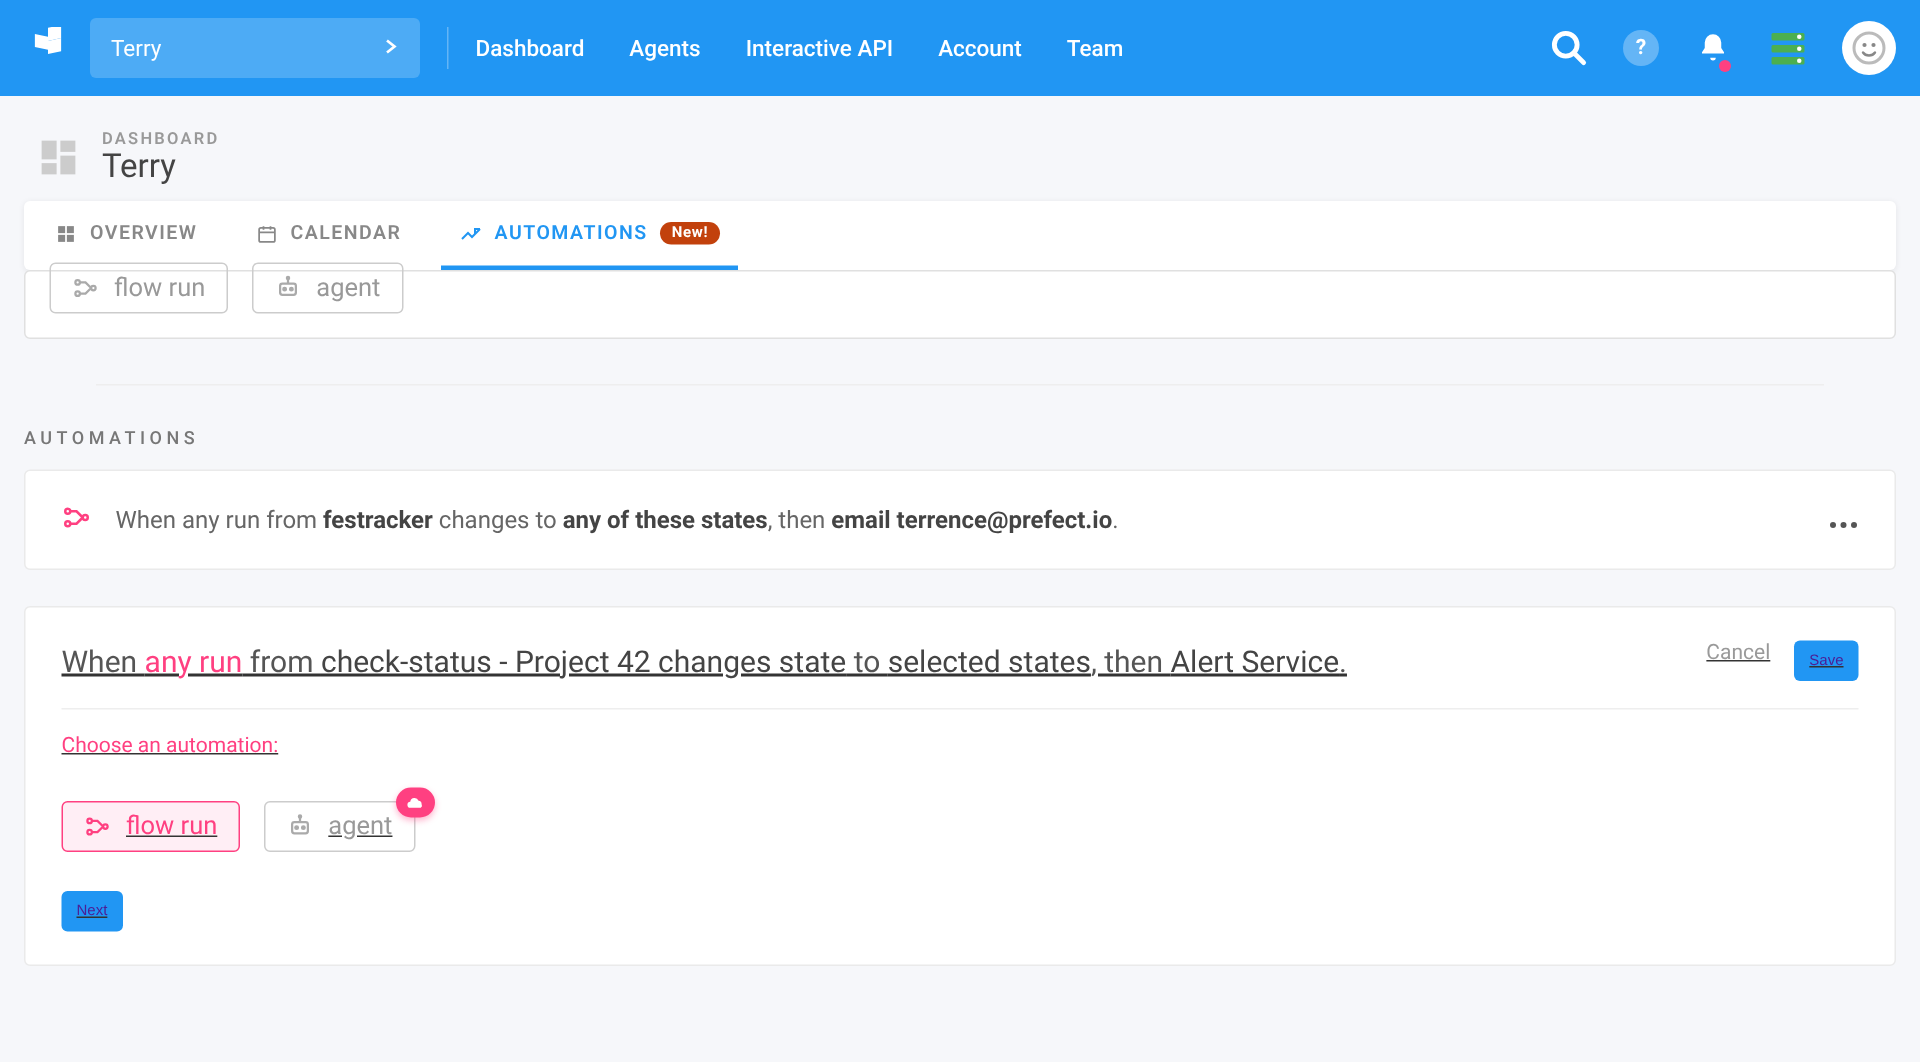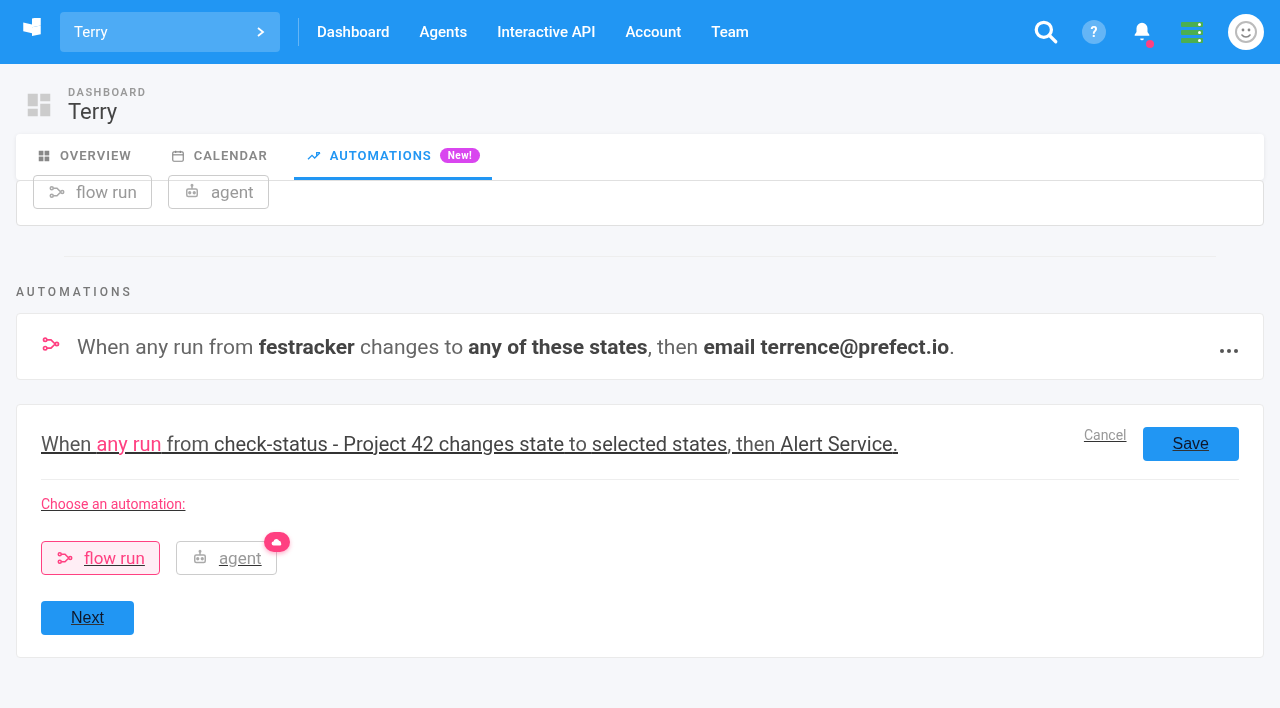--- a/index.html
+++ b/index.html
@@ -114,21 +114,21 @@
     .tab {
       display:flex; align-items:center; gap:8px;
       padding: 0 12px;
       font-size:13px; letter-spacing:1px; font-weight:600;
       color:#888; cursor:pointer;
       border-bottom: 3px solid transparent;
     }
     .tab.active { color:#2196f3; border-bottom-color:#2196f3; }
     .tab .icn { width:16px; height:16px; display:flex; align-items:center; justify-content:center; }
     .badge-new {
-      background:#d946ef; color:#fff; font-size:10px; font-weight:700;
+      background:#c2410c; color:#fff; font-size:10px; font-weight:700;
       padding:2px 8px; border-radius:10px; letter-spacing:0.5px;
     }
 
     .content { padding: 0 16px; }
     .partial-card {
       background:#fff; border:1px solid #e0e0e0; border-radius:4px;
       margin-bottom: 30px;
       padding: 0 16px 16px 16px;
     }
     .chip-row { display:flex; gap:16px; }
@@ -154,21 +154,21 @@
     }
 
     .automation-row {
       background:#fff; border:1px solid #eaeaea; border-radius:4px;
       padding: 20px 24px;
       display:flex; align-items:center; justify-content:space-between;
       margin-bottom: 24px;
     }
     .automation-row .left {
       display:flex; align-items:center; gap:16px;
-      font-size:21px; color:#666;
+      font-size:16px; color:#666;
     }
     .automation-row .route-icon { color:#ff4081; }
     .automation-row strong { color:#444; font-weight:700; }
     .dots { color:#666; font-size:22px; letter-spacing:2px; cursor:pointer; }
 
     .builder-card {
       background:#fff; border:1px solid #eaeaea; border-radius:4px;
       padding: 22px 24px;
       text-decoration: underline;
     }
@@ -177,22 +177,22 @@
       padding-bottom: 18px;
     }
     .sentence {
       font-size:20px; color:#555;
     }
     .sentence .pink { color:#ff4081; }
     .sentence .dark { color:#444; }
     .builder-actions { display:flex; align-items:flex-start; gap:16px; }
     .link-btn { font-size:14px; color:#999; cursor:pointer; }
     .btn {
-      background:#2196f3; color:#0f172a; border:none; border-radius:4px;
-      padding:8px 30px; font-size:16px; font-weight:500; cursor:pointer;
+      background:#2196f3; color:#4c1d95; border:none; border-radius:4px;
+      padding:8px 10px; font-size:10px; font-weight:500; cursor:pointer;
     }
 
     .builder-divider { border:none; border-top:1px solid #eee; margin: 0 0 16px 0; }
 
     .choose-label { color:#ff4081; font-size:14px; margin-bottom:29px; }
 
     .cloud-badge {
       position:absolute; top:-10px; right:-14px;
       width:26px; height:20px; background:#ff4081; border-radius:10px;
       display:flex; align-items:center; justify-content:center;

